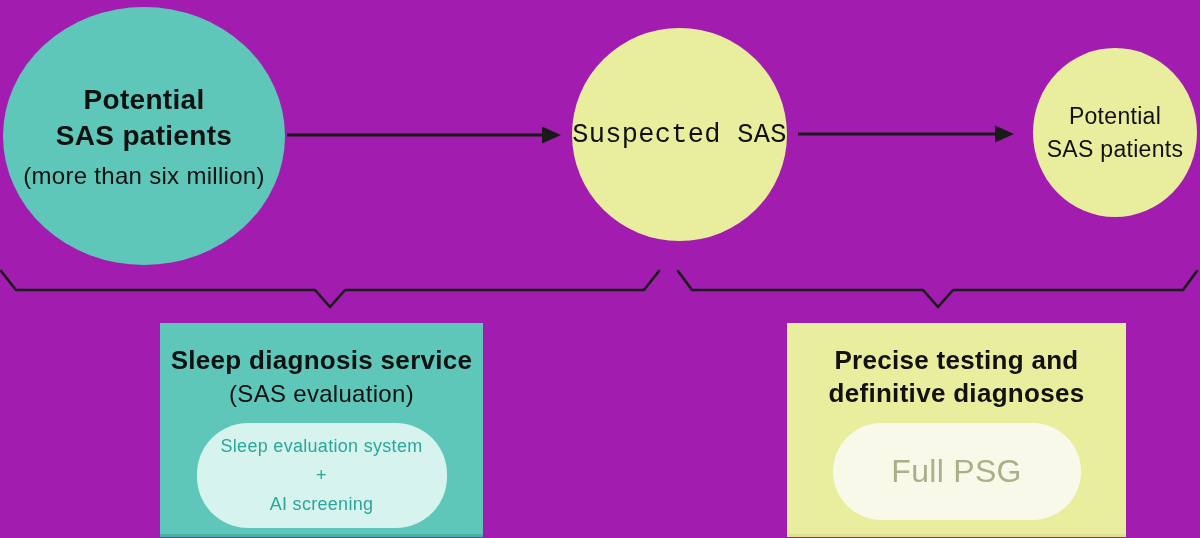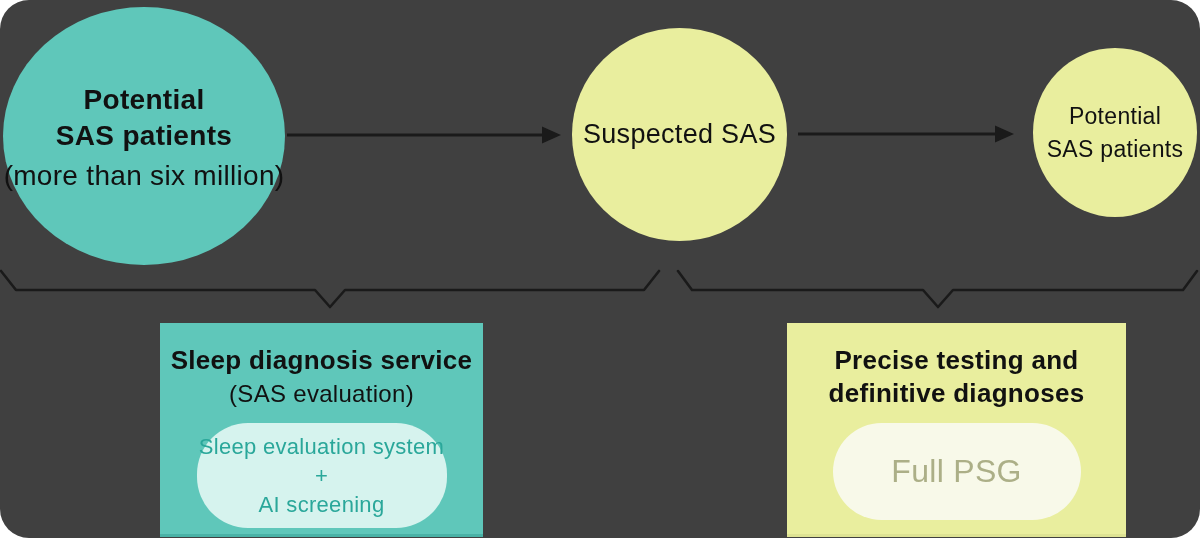--- a/index.html
+++ b/index.html
@@ -4,25 +4,24 @@
 <style>
   html, body {
     margin: 0;
     padding: 0;
     background: #ffffff;
   }
   .stage {
     position: relative;
     width: 1200px;
     height: 538px;
-    background: #404040;
+    background: #a21caf;
     font-family: "Liberation Sans", sans-serif;
     color: var(--ink, #111);
     overflow: hidden;
-    border-radius: 29px;
   }
   .overlay {
     position: absolute;
     left: 0; top: 0;
     width: 1200px; height: 538px;
     pointer-events: none;
   }
   .circle {
     position: absolute;
     border-radius: 50%;
@@ -38,31 +37,32 @@
     width: 282px; height: 258px;
     background: var(--teal);
     padding-bottom: 0;
   }
   .circle-large .title-line {
     font-size: 28px;
     font-weight: bold;
     line-height: 36px;
   }
   .circle-large .sub-line {
-    font-size: 28px;
+    font-size: 24px;
     font-weight: normal;
     line-height: 30px;
     margin-top: 7px;
   }
   .circle-mid {
     left: 572px; top: 28px;
     width: 215px; height: 213px;
     background: var(--yellow);
     font-size: 27px;
     font-weight: normal;
+    font-family: Liberation Mono, monospace;
   }
   .circle-small {
     left: 1033px; top: 48px;
     width: 164px; height: 169px;
     background: var(--yellow);
     font-size: 23px;
     font-weight: normal;
     line-height: 33px;
   }
   .info-box {
@@ -111,21 +111,21 @@
     align-items: center;
     justify-content: center;
     text-align: center;
   }
   .pill-mint {
     width: 250px;
     height: 105px;
     border-radius: 51px;
     background: var(--mint);
     color: var(--teal-text);
-    font-size: 22px;
+    font-size: 18px;
     line-height: 29px;
   }
   .pill-cream {
     width: 248px;
     height: 97px;
     border-radius: 49px;
     background: var(--cream);
     color: var(--olive);
     font-size: 32px;
   }

